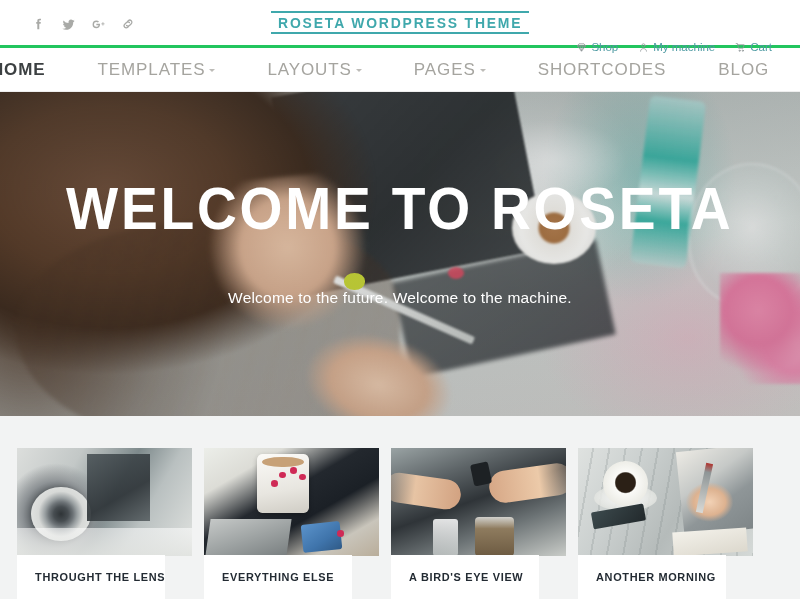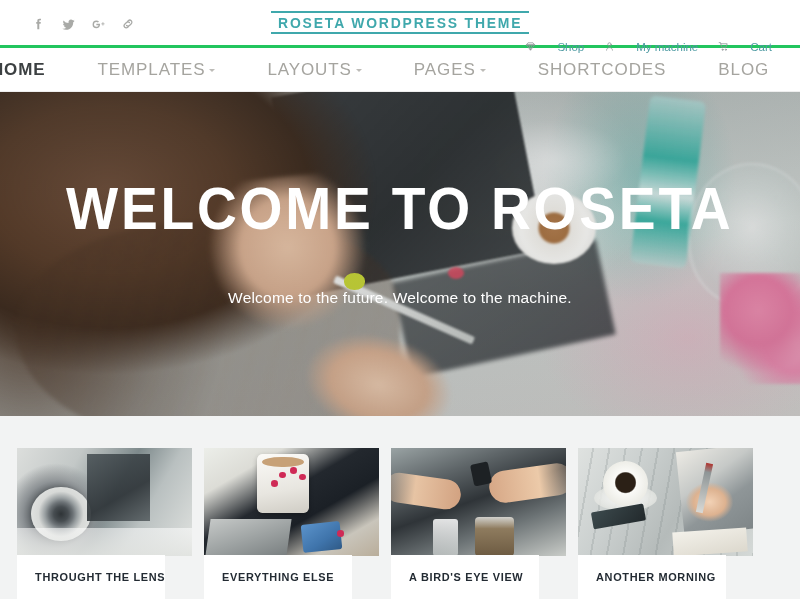--- a/index.html
+++ b/index.html
@@ -56,21 +56,21 @@
     transform: scaleX(0.96);
     transform-origin: center;
   }
 
   .toplinks {
     position: absolute;
     right: 28px; top: 0; height: 48px;
     display: flex; align-items: center; gap: 20px;
   }
   .toplink {
-    display: flex; align-items: flex-start; gap: 21px;
+    display: flex; align-items: flex-end; gap: 4px;
     color: #4f9ba3;
     font-size: 11.5px;
     text-decoration: none;
     cursor: pointer;
     white-space: nowrap;
     margin-top: 45px;
   }
   .toplink .tlicon { color: #8d9396; display: flex; align-items: center; }
   .toplink .tlicon svg { display: block; }
 

